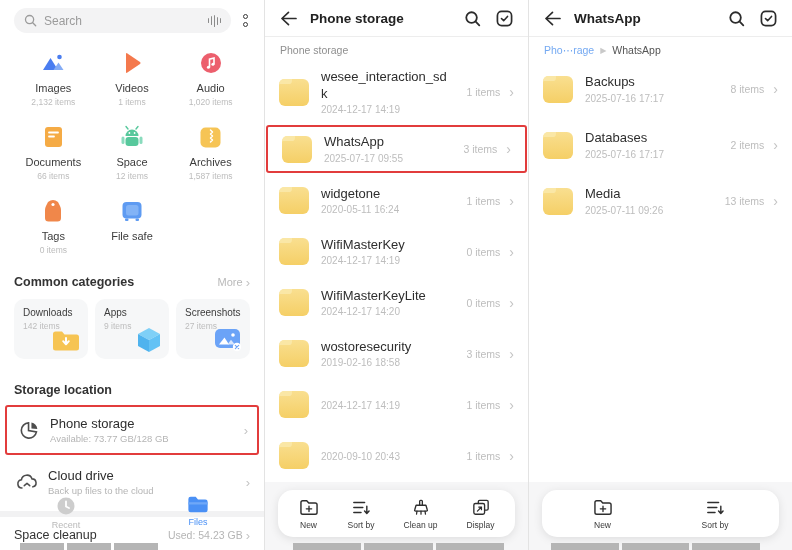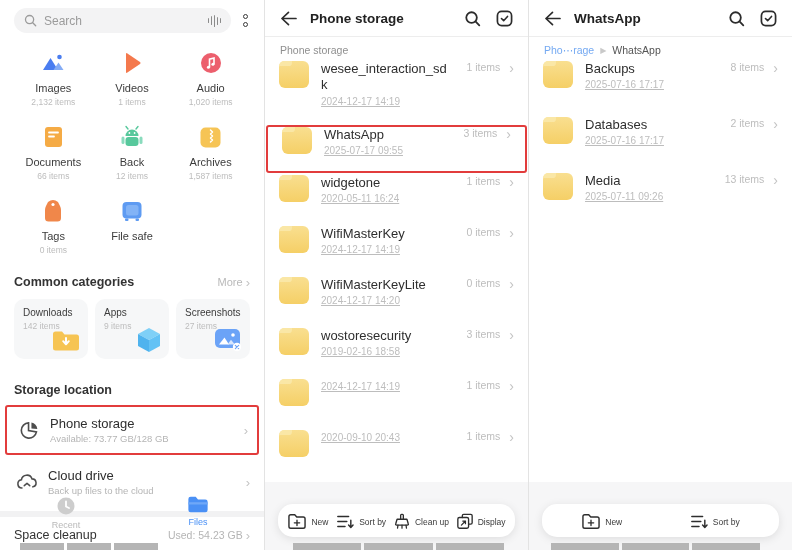--- a/index.html
+++ b/index.html
@@ -60,34 +60,34 @@
 
   
   .hdr { height:36px; display:flex; align-items:center; padding:0 15px; gap:15px; }
   .hdr .title { flex:1; font-size:13.5px; color:#222; font-weight:700; margin-left:-2px; }
   .hdr-div { height:1px; background:#ededed; }
   .crumb { padding:7px 15px 5px 15px; font-size:10.5px; color:#8f8f8f; display:flex; align-items:center; gap:6px; }
   .crumb .link { color:#74a9f2; }
   .crumb .arr { color:#c9c9c9; font-size:8px; }
   .crumb .cur { color:#555; }
 
-  .row { height:51px; display:flex; padding:0 14px; }
+  .row { height:51px; display:flex; align-items:center; padding:0 14px; }
   .row.tall { height:62px; }
   .row .tx { flex:1; margin-left:12px; min-width:0; }
   .row .name { font-size:13px; color:#2e2e2e; max-width:126px; word-break:break-all; line-height:1.25; }
-  .row .date { font-size:10px; color:#bdbdbd; margin-top:2px;text-decoration:underline; }
+  .row .date { font-size:10px; color:#bdbdbd; margin-top:2px; }
   .row .cnt { font-size:10.5px; color:#bdbdbd; margin-right:6px; white-space:nowrap; }
   .row .chev { font-size:14px; }
   .hl-row { border:2px solid #e23c3c; border-radius:3px; margin:2px 1px; }
   .folder { width:30px; height:27px; border-radius:6px; background:linear-gradient(180deg,#f9df90 0%,#f5cf66 100%); position:relative; flex:none; }
   .folder:before { content:""; position:absolute; top:0; left:0; width:13px; height:5px; border-radius:6px 0 4px 0; background:#fae7a6; }
 
   .toolbar-zone { position:absolute; left:0; right:0; bottom:0; height:68px; background:#f6f6f7; }
   .toolbar { position:absolute; left:13px; right:13px; bottom:13px; background:#fff; border-radius:15px; box-shadow:0 2px 10px rgba(0,0,0,.10); display:flex; justify-content:space-around; padding:9px 6px 7px 6px; }
-  .tool { display:flex; align-items:center; gap:4px; }
+  .tool { display:flex; flex-direction:column; align-items:center; gap:4px; }
   .tool .lb { font-size:8.5px; color:#3a3a3a; }
 
   svg { display:block; }
 </style>
 </head>
 <body>
 
 <div class="panels">
 
   <div class="panel lp">
@@ -162,21 +162,21 @@
               <line x1="9" y1="4" x2="7" y2="1.5" stroke="#57c89c" stroke-width="1.4" stroke-linecap="round"></line>
               <line x1="17" y1="4" x2="19" y2="1.5" stroke="#57c89c" stroke-width="1.4" stroke-linecap="round"></line>
               <path d="M6.5 11 a6.5 6.5 0 0 1 13 0 Z" fill="#57c89c"></path>
               <rect x="6.5" y="12" width="13" height="9" rx="3" fill="#57c89c"></rect>
               <rect x="2.5" y="11.5" width="3" height="7.5" rx="1.5" fill="#8adbbd"></rect>
               <rect x="20.5" y="11.5" width="3" height="7.5" rx="1.5" fill="#8adbbd"></rect>
               <circle cx="10.4" cy="8" r="0.9" fill="#fff"></circle>
               <circle cx="15.6" cy="8" r="0.9" fill="#fff"></circle>
             </svg>
           </span>
-        <span class="lb">Back</span>
+        <span class="lb">Space</span>
         <span class="ct">12 items</span>
       </div>
       <div class="cat">
         <span class="ic">
             <svg width="23" height="23" viewBox="0 0 23 23">
               <rect x="1.5" y="1.5" width="20" height="20" rx="5" fill="#f6c455"></rect>
               <path d="M11.5 4 l2 2 -2 2 2 2 -2 2 2 2 -2 2" fill="none" stroke="#fff" stroke-width="1.5" stroke-linecap="round" stroke-linejoin="round"></path>
             </svg>
           </span>
         <span class="lb">Archives</span>

